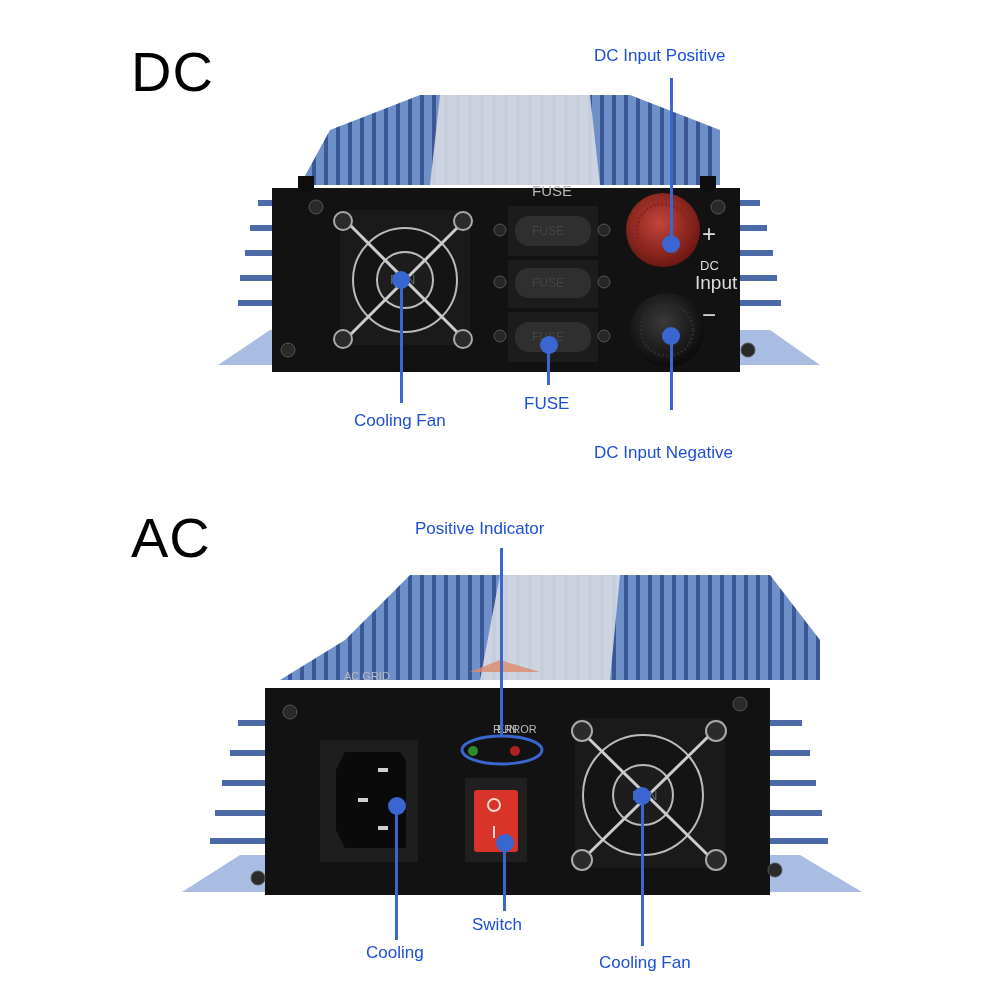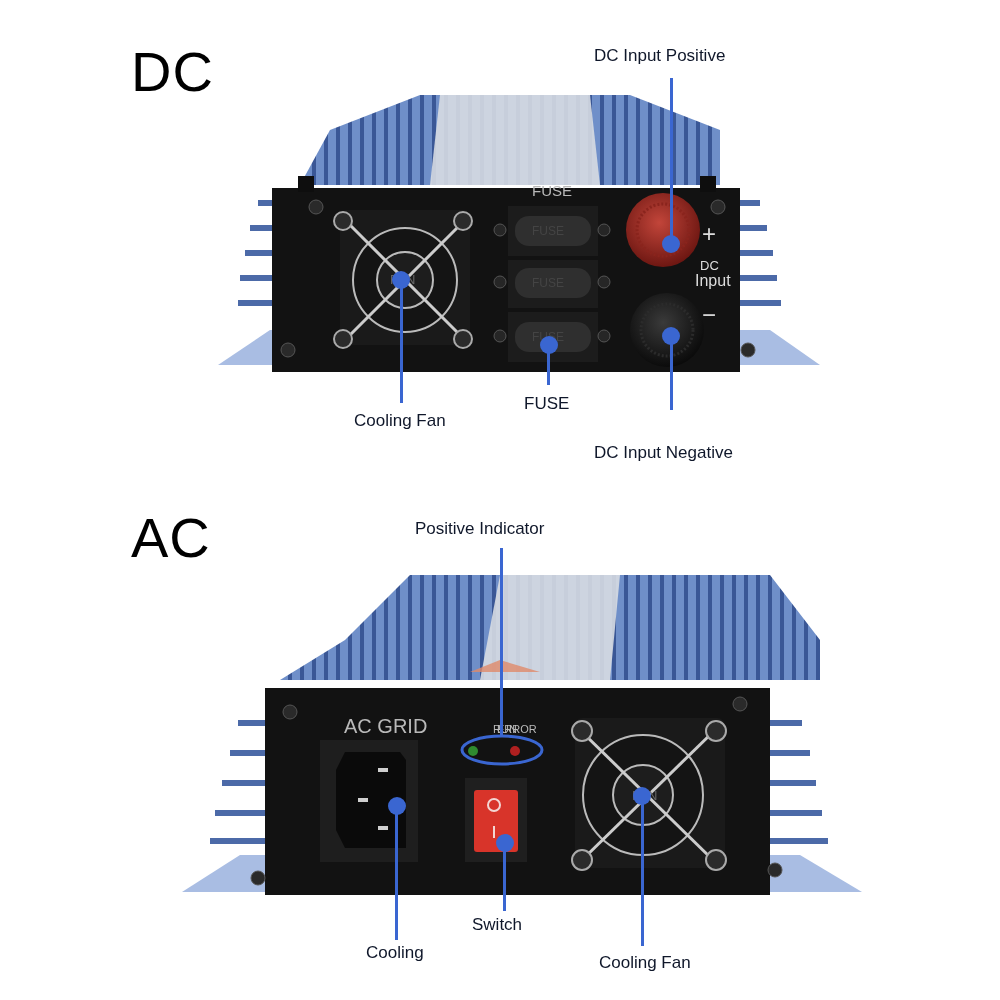--- a/index.html
+++ b/index.html
@@ -1,18 +1,18 @@
 <!DOCTYPE html>
 <html><head>
 <meta charset="utf-8">
 <style>
   html,body{margin:0;padding:0;background:#ffffff;}
   body{width:1000px;height:1000px;position:relative;overflow:hidden;font-family:"Liberation Sans","DejaVu Sans",sans-serif;color:#111;}
   .section-title{position:absolute;font-size:56px;font-weight:400;letter-spacing:1px;color:#000;line-height:1;}
-  .callout-label{position:absolute;font-size:17px;color:#0f172a;white-space:nowrap;line-height:1;}
+  .callout-label{position:absolute;font-size:17px;color:#1d4ed8;white-space:nowrap;line-height:1;}
   .line{position:absolute;width:3px;background:#3a66d1;}
   .dot{position:absolute;width:18px;height:18px;border-radius:50%;background:#3a66d1;}
   .panel-text{position:absolute;color:#b9b9b9;font-size:15px;white-space:nowrap;line-height:1;}
   svg{position:absolute;left:0;top:0;}
 </style>
 </head>
 <body>
 
 <div class="section-title" style="left:131px;top:44px;">DC</div>
 
@@ -109,21 +109,21 @@
   <circle cx="667" cy="330" r="26" fill="none" stroke="#2b2b2b" stroke-width="3" stroke-dasharray="2 2"></circle>
 </svg>
 
 <div class="panel-text" style="left:532px;top:183px;">FUSE</div>
 <div class="panel-text" style="left:532px;top:225px;font-size:12px;color:#444;">FUSE</div>
 <div class="panel-text" style="left:532px;top:277px;font-size:12px;color:#444;">FUSE</div>
 <div class="panel-text" style="left:532px;top:331px;font-size:12px;color:#444;">FUSE</div>
 <div class="panel-text" style="left:702px;top:222px;font-size:24px;color:#ddd;">+</div>
 <div class="panel-text" style="left:702px;top:303px;font-size:24px;color:#ddd;">−</div>
 <div class="panel-text" style="left:700px;top:259px;font-size:13px;color:#ddd;">DC</div>
-<div class="panel-text" style="left:695px;top:273px;font-size:16px;color:#ddd;">Input</div>
+<div class="panel-text" style="left:695px;top:273px;font-size:19px;color:#ddd;">Input</div>
 <div class="panel-text" style="left:390px;top:273px;font-size:13px;color:#666;">FAN</div>
 
 <div class="callout-label" style="left:594px;top:47px;">DC Input Positive</div>
 <div class="line" style="left:670px;top:78px;height:165px;"></div>
 <div class="dot" style="left:662px;top:235px;"></div>
 
 <div class="dot" style="left:392px;top:271px;"></div>
 <div class="line" style="left:400px;top:280px;height:123px;"></div>
 <div class="callout-label" style="left:354px;top:412px;">Cooling Fan</div>
 
@@ -201,21 +201,21 @@
     <line x1="715" y1="730" x2="580" y2="862" stroke="#ccc" stroke-width="3"></line>
     <g fill="#2b2b2b" stroke="#aaa" stroke-width="2">
       <circle cx="582" cy="731" r="10"></circle>
         <circle cx="716" cy="731" r="10"></circle>
       <circle cx="582" cy="860" r="10"></circle>
         <circle cx="716" cy="860" r="10"></circle>
     </g>
   </g>
 </svg>
 
-<div class="panel-text" style="left:344px;top:716px;font-size:20px;text-align:right;">AC GRID</div>
+<div class="panel-text" style="left:344px;top:671px;font-size:11px;text-align:right;">AC GRID</div>
 <div class="panel-text" style="left:461px;top:724px;font-size:11px;margin-left:32px;">RUN</div>
 <div class="panel-text" style="left:497px;top:724px;font-size:11px;">ERROR</div>
 <div class="panel-text" style="left:632px;top:789px;font-size:13px;color:#666;">FAN</div>
 
 <div class="callout-label" style="left:415px;top:520px;">Positive Indicator</div>
 <div class="line" style="left:500px;top:548px;height:189px;"></div>
 
 <div class="dot" style="left:388px;top:797px;"></div>
 <div class="line" style="left:395px;top:806px;height:134px;"></div>
 <div class="callout-label" style="left:366px;top:944px;">Cooling</div>

